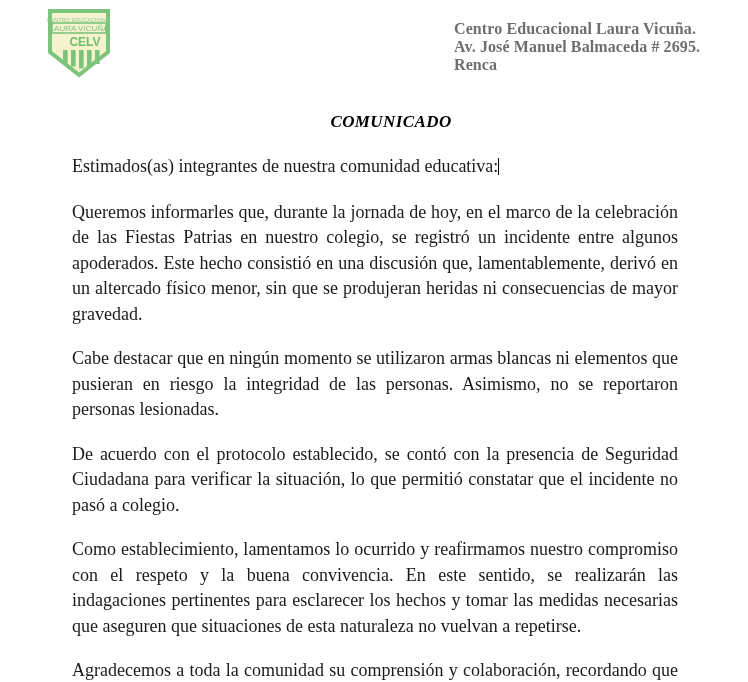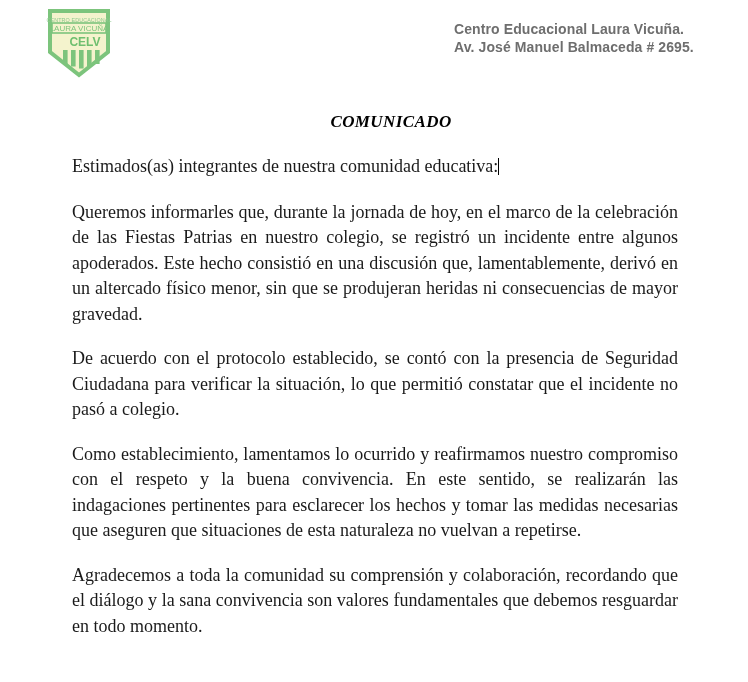--- a/index.html
+++ b/index.html
@@ -40,23 +40,23 @@
     display: block;
     width: 68px;
     height: 70px;
   }
 
   .org-block {
     position: absolute;
     left: 454px;
     top: 20px;
     width: 280px;
-    font-family: Liberation Sans, sans-serif;
+    font-family: Liberation Serif, serif;
     font-weight: bold;
-    font-size: 14px;
+    font-size: 16px;
     line-height: 18px;
     color: #6e6e6e;
     letter-spacing: 0.1px;
   }
   .org-block .org-line {
     display: block;
     white-space: nowrap;
   }
 
   
@@ -126,30 +126,32 @@
           <rect x="34" y="42" width="4.6" height="18.5" fill="#7cc47c"></rect>
           <rect x="42" y="42" width="4.6" height="16.5" fill="#7cc47c"></rect>
           <rect x="50" y="42" width="4.6" height="14" fill="#7cc47c"></rect>
         </g>
       </svg>
     </div>
 
     <div class="org-block">
       <span class="org-line">Centro Educacional Laura Vicuña.</span>
       <span class="org-line">Av. José Manuel Balmaceda # 2695.</span>
+      <span class="org-line">Renca</span>
     </div>
 
   </div>
 
   <div class="doc">
 
     <div class="doc-title">COMUNICADO</div>
 
     <p class="para no-justify greeting"><span>Estimados(as) integrantes de nuestra comunidad educativa:</span><span class="caret"></span></p>
 
     <p class="para">Queremos informarles que, durante la jornada de hoy, en el marco de la celebración de las Fiestas Patrias en nuestro colegio, se registró un incidente entre algunos apoderados. Este hecho consistió en una discusión que, lamentablemente, derivó en un altercado físico menor, sin que se produjeran heridas ni consecuencias de mayor gravedad.</p>
+    <p class="para">Cabe destacar que en ningún momento se utilizaron armas blancas ni elementos que pusieran en riesgo la integridad de las personas. Asimismo, no se reportaron personas lesionadas.</p>
     <p class="para">De acuerdo con el protocolo establecido, se contó con la presencia de Seguridad Ciudadana para verificar la situación, lo que permitió constatar que el incidente no pasó a colegio.</p>
     <p class="para">Como establecimiento, lamentamos lo ocurrido y reafirmamos nuestro compromiso con el respeto y la buena convivencia. En este sentido, se realizarán las indagaciones pertinentes para esclarecer los hechos y tomar las medidas necesarias que aseguren que situaciones de esta naturaleza no vuelvan a repetirse.</p>
     <p class="para">Agradecemos a toda la comunidad su comprensión y colaboración, recordando que el diálogo y la sana convivencia son valores fundamentales que debemos resguardar en todo momento.</p>
 
   </div>
 
 </div>
 
 </body></html>

